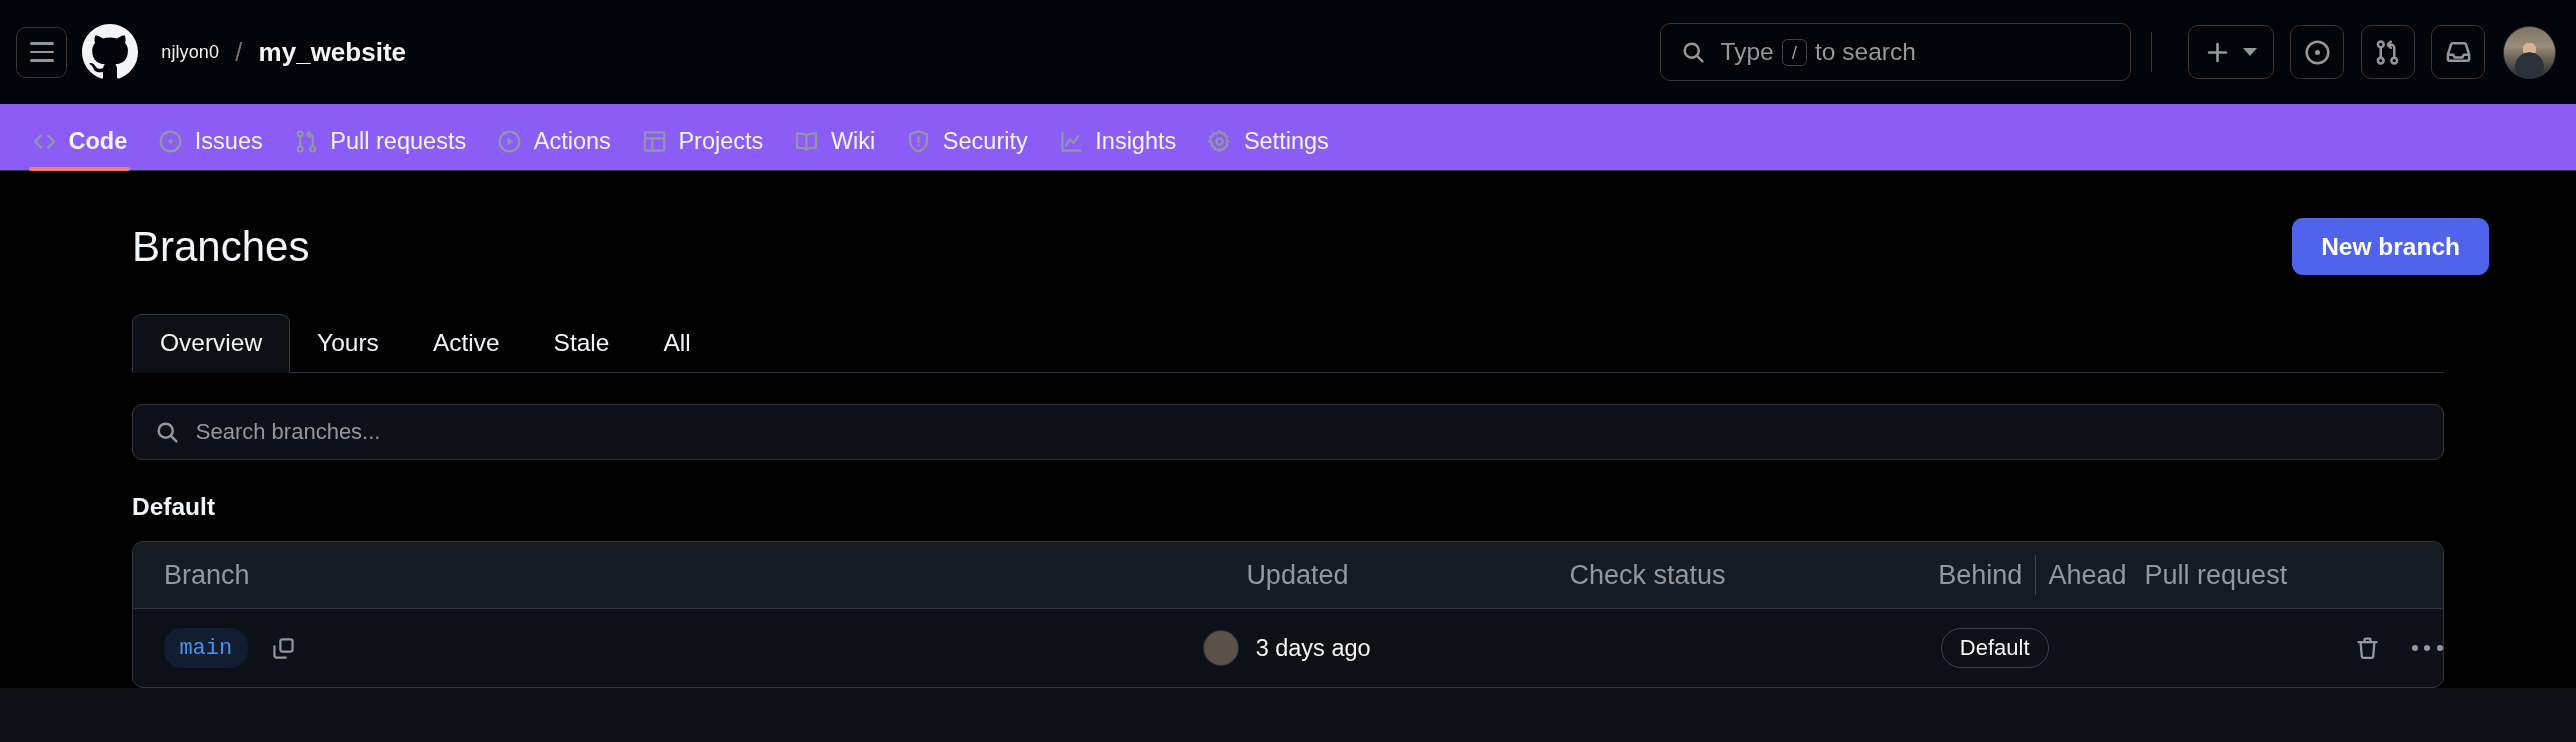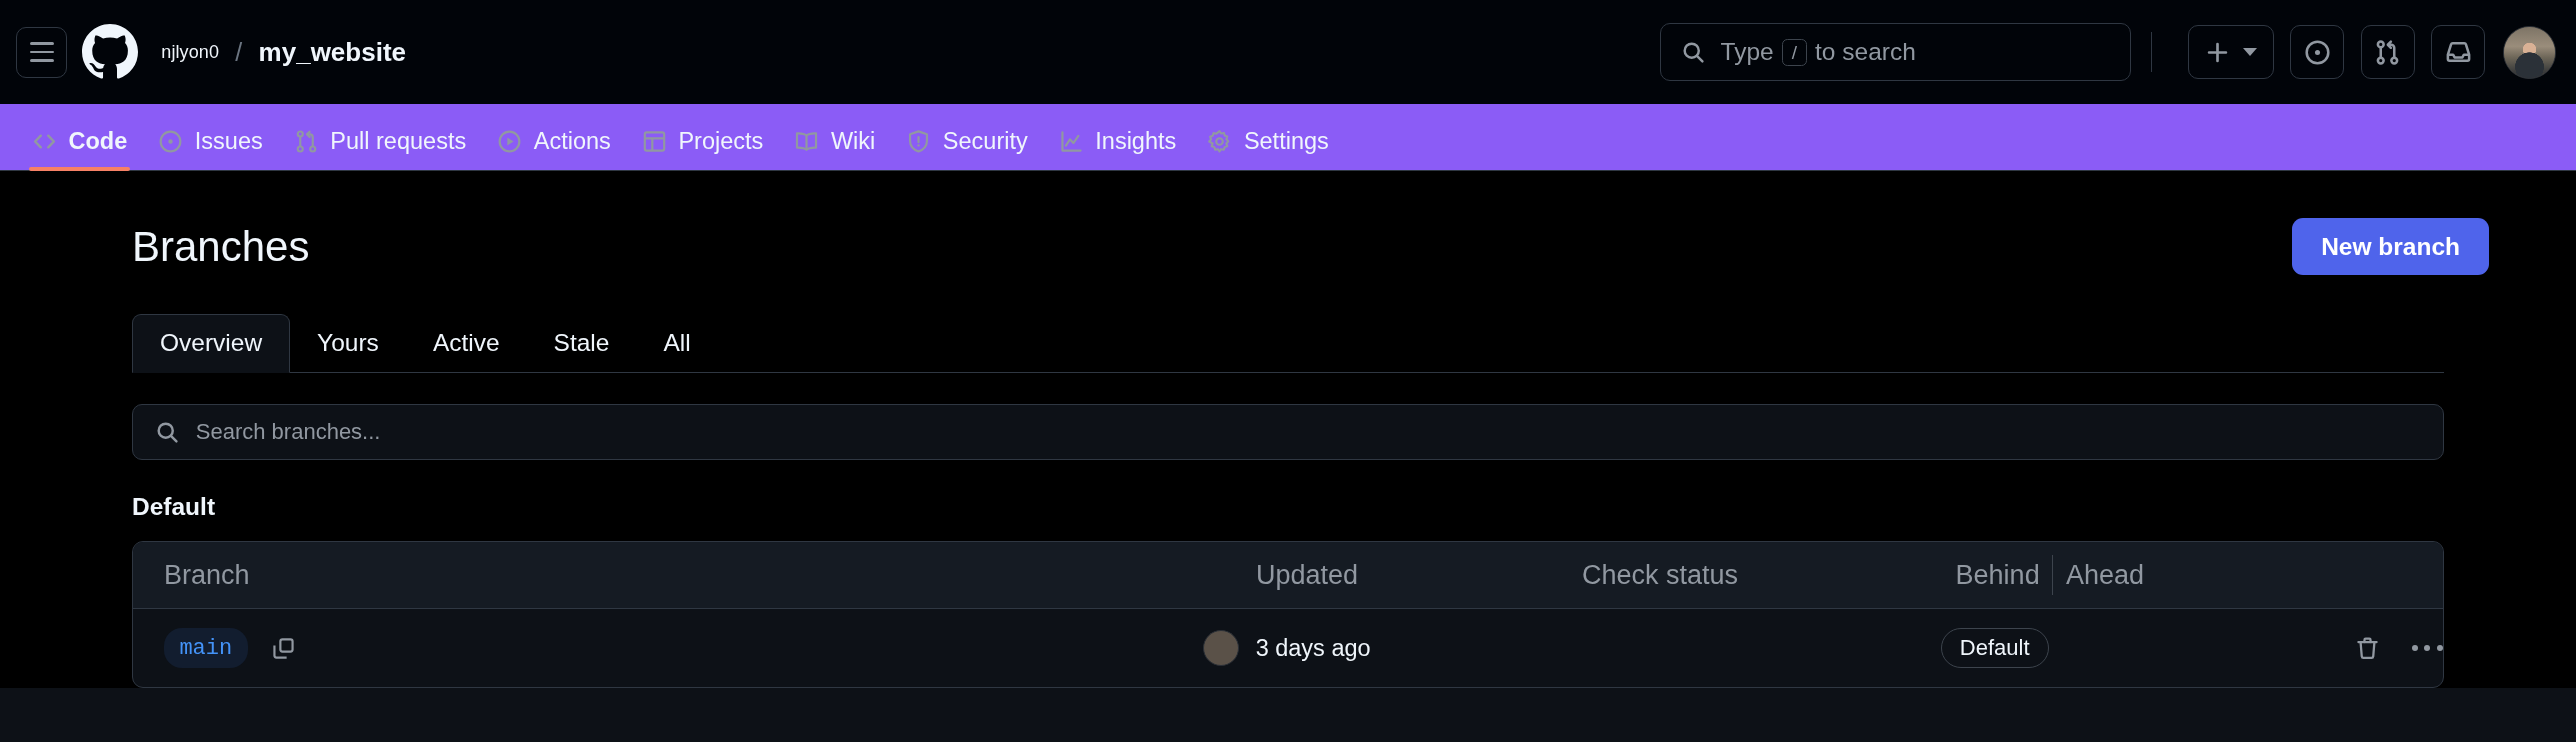--- a/index.html
+++ b/index.html
@@ -440,20 +440,21 @@
         <div class="col-branch">Branch</div>
         <div class="col-updated">Updated</div>
         <div class="col-check">Check status</div>
         <div class="col-ba">
           <div class="ba-head">
             <span>Behind</span>
             <span class="sep"></span>
             <span>Ahead</span>
           </div>
         </div>
+        <div class="col-pr">Pull request</div>
         <div class="col-actions"></div>
       </div>
 
       <div class="bt-row">
         <div class="col-branch">
           <span class="branch-chip">main</span>
           <span class="copy-btn">
             <svg width="25" height="25" viewBox="0 0 16 16" fill="none" stroke="#9198a1" stroke-width="1.4" stroke-linejoin="round">
               <rect x="6" y="2.2" width="7.8" height="7.8" rx="1.3"></rect>
               <path d="M10 13.8H3.5a1.3 1.3 0 0 1-1.3-1.3V6"></path>

